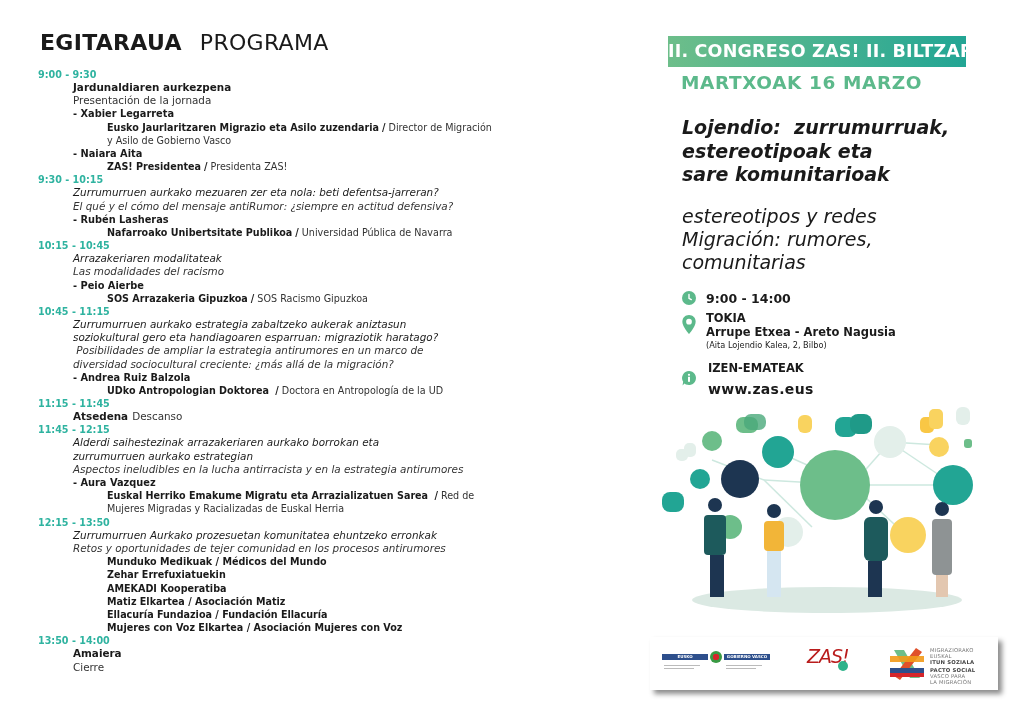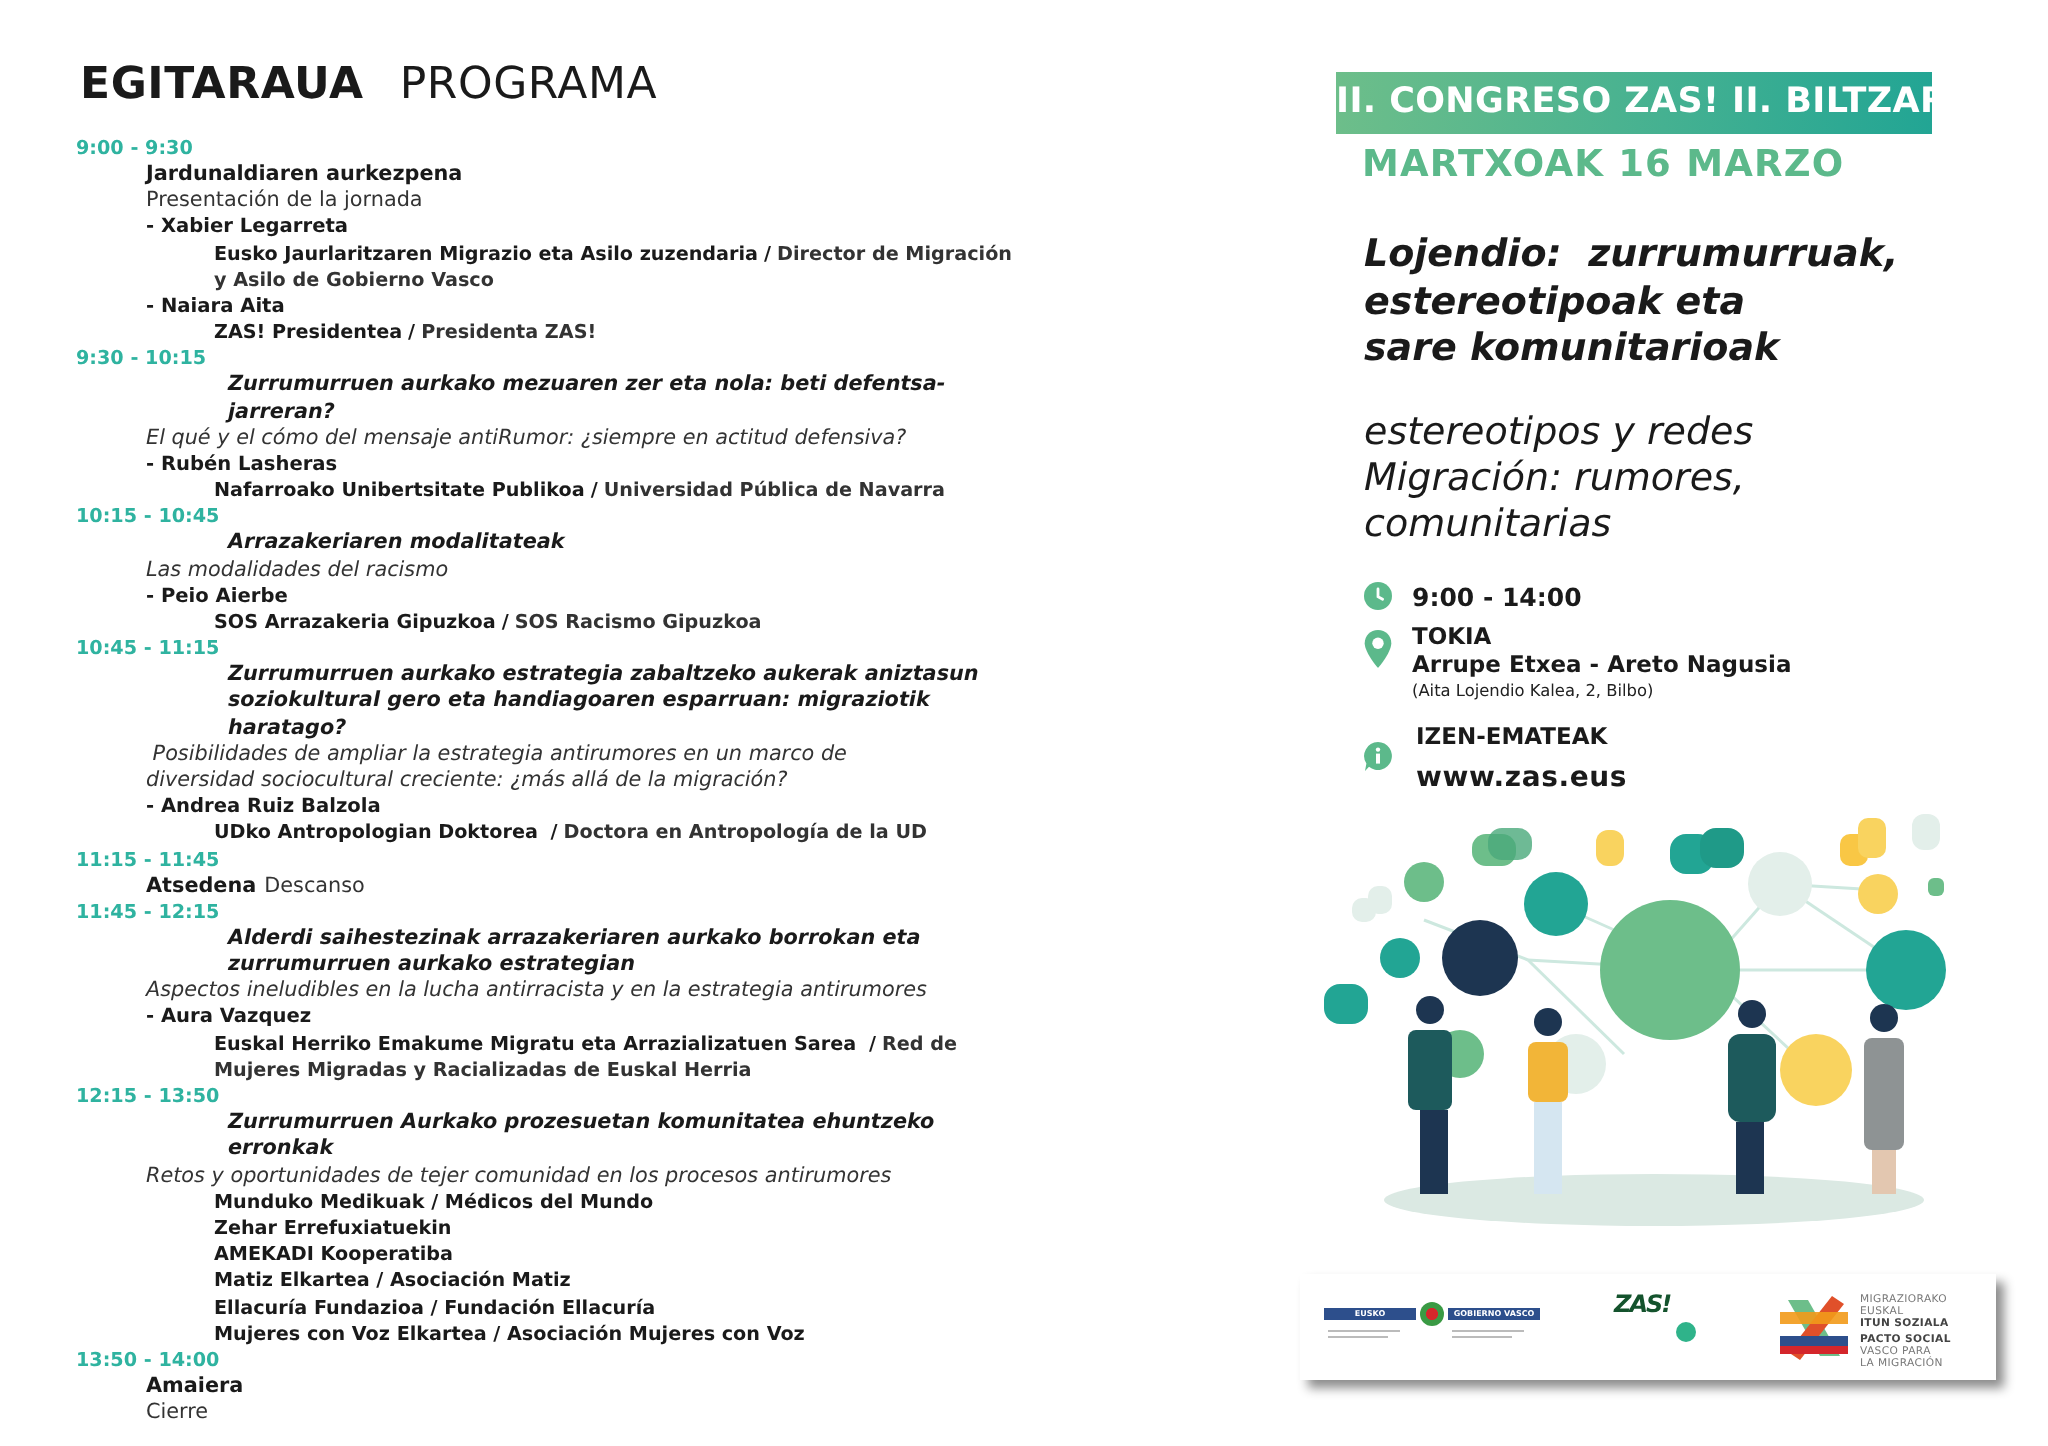--- a/index.html
+++ b/index.html
@@ -8,27 +8,27 @@
     font-family: "DejaVu Sans", "Liberation Sans", sans-serif; color: #1a1a1a;
   }
   
   .left { position: absolute; left: 38px; top: 30px; width: 480px; }
   .heading { font-size: 22px; font-weight: bold; letter-spacing: 0.3px; margin: 0 0 10px 2px; height: 28px; white-space: nowrap; }
   .heading .h2 { font-weight: normal; margin-left: 18px; }
   .slot { margin: 0; }
   .time { color: #2fb3a0; font-weight: bold; font-size: 9.6px; line-height: 13px; }
   .body { margin-left: 35px; font-size: 10.4px; line-height: 13.2px; }
   .title-b { font-weight: bold; }
-  .title-bi { font-weight: bold; font-style: italic; margin-left: 41px; }
+  .title-bi { font-weight: normal; font-style: italic; }
   .sub { color: #333; }
   .sub-i { font-style: italic; color: #333; }
   .speaker { font-weight: bold; font-size: 9.8px; }
   .aff { margin-left: 34px; font-size: 9.6px; }
   .aff b { font-weight: bold; }
-  .aff .es { font-weight: bold; color: #333; }
+  .aff .es { font-weight: normal; color: #333; }
   .aff .slash { font-weight: bold; margin: 0 3px; }
   .orgs { margin-left: 34px; font-size: 9.6px; font-weight: bold; line-height: 13.2px; }
   .inline-es { font-weight: normal; margin-left: 4px; }
 
   
   .banner {
     position: absolute; left: 668px; top: 36px; width: 298px; height: 31px;
     background: linear-gradient(90deg, #6dbe8a 0%, #45b191 55%, #22a594 100%);
     color: #fff; font-weight: bold; font-size: 17.5px; line-height: 31px; 
     letter-spacing: 0.2px; white-space: nowrap;
@@ -50,21 +50,21 @@
 
   .logos {
     position: absolute; left: 650px; top: 637px; width: 348px; height: 53px; background: #fff;
     box-shadow: 4px 4px 5px rgba(0,0,0,0.45);
   }
   .gv { position: absolute; left: 12px; top: 17px; width: 110px; height: 22px; }
   .gv-bar { position: absolute; top: 0; height: 6px; background: #2d4f8c; color: #fff; font-size: 4px; line-height: 6px; text-align: center; font-weight: bold; }
   .gv-seal { position: absolute; left: 48px; top: -3px; width: 12px; height: 12px; border-radius: 50%; background: radial-gradient(circle, #d4262b 35%, #3a9a44 36%); }
   .gv-line { position: absolute; height: 1px; background: #bbb; }
   .zas { position: absolute; left: 155px; top: 8px; width: 50px; height: 40px; }
-  .zas-word { position: absolute; left: 2px; top: 0; font-size: 12px; font-weight: bold; font-style: italic; letter-spacing: -1px; color: #14532d; }
+  .zas-word { position: absolute; left: 2px; top: 0; font-size: 19px; font-weight: normal; font-style: italic; letter-spacing: -1px; color: #b91c1c; }
   .zas-bubble { position: absolute; left: 33px; top: 16px; width: 10px; height: 10px; border-radius: 50%; background: #2fb38a; }
   .pacto { position: absolute; left: 240px; top: 9px; width: 100px; height: 36px; }
   .pacto-mark { position: absolute; left: 0; top: 0; width: 34px; height: 36px; }
   .pacto-text { position: absolute; left: 40px; top: 1px; font-size: 5.3px; line-height: 6px; color: #777; letter-spacing: 0.2px; }
   .pacto-text b { color: #444; }
 </style>
 </head>
 <body>
 
 <div class="left">

